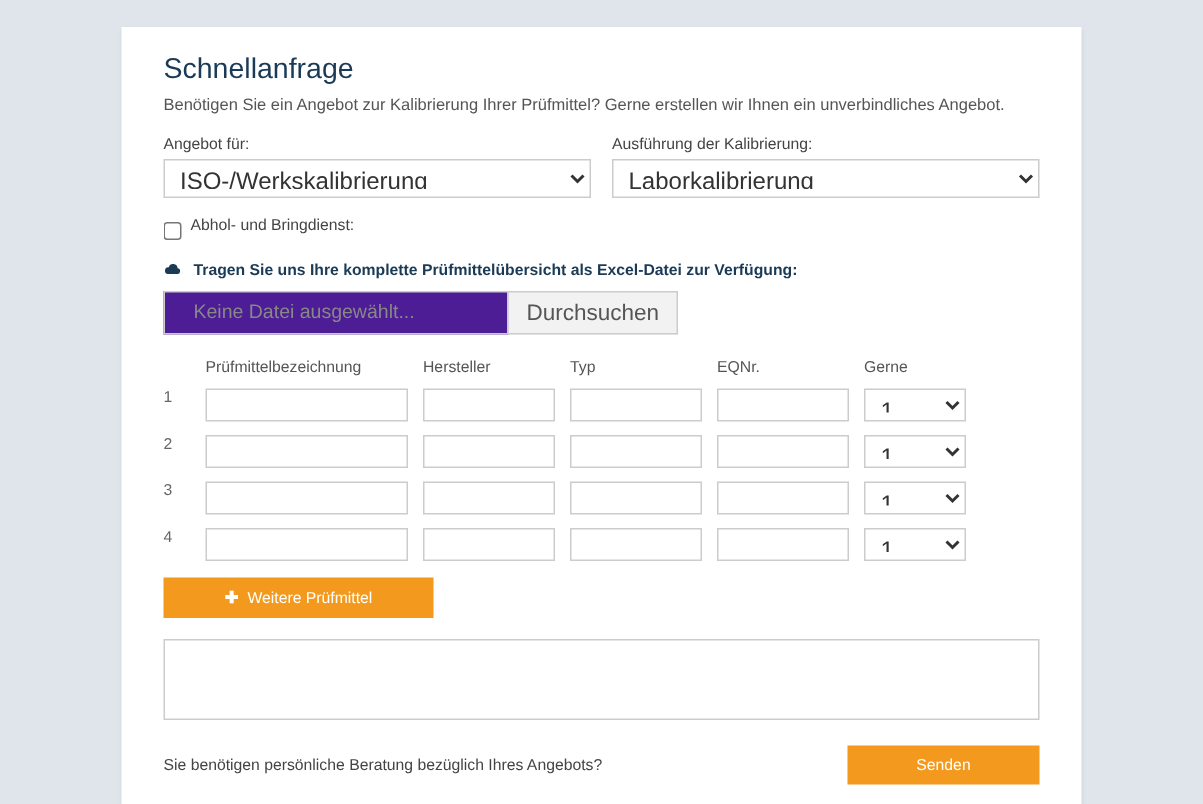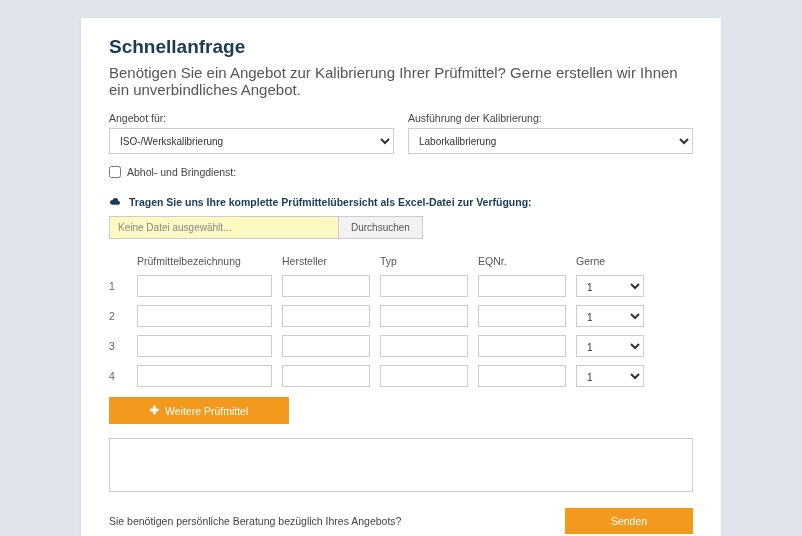--- a/index.html
+++ b/index.html
@@ -1,33 +1,33 @@
 <!DOCTYPE html>
 <html><head>
 <meta charset="utf-8">
 <style>
 *{box-sizing:border-box;margin:0;padding:0}
 body{background:#dfe5ea;font-family:Arial,Helvetica,sans-serif;font-size:11px;color:#333;padding:18px 0}
 .panel{width:640px;margin:0 auto;background:#fff;padding:18px 28px 24px 28px;box-shadow:0 1px 3px rgba(0,0,0,.08)}
-h1{font-size:19px;font-weight:700;color:#1a3a55;margin-bottom:6px}
-.subtitle{font-size:15px;color:#555;margin-bottom:14px}
+h1{font-size:19px;font-weight:400;color:#1a3a55;margin-bottom:6px}
+.subtitle{font-size:11px;color:#555;margin-bottom:14px}
 .row{display:flex;gap:14px;margin-bottom:12px}
 .col{flex:1;display:flex;flex-direction:column}
 label{font-size:10.5px;color:#444;margin-bottom:4px}
-select,input[type=text],textarea{border:1px solid #ccc;padding:5px 6px;font-size:10px;color:#333;background:#fff;font-family:inherit}
+select,input[type=text],textarea{border:1px solid #ccc;padding:5px 6px;font-size:16px;color:#333;background:#fff;font-family:inherit}
 select{height:26px}
-.chk-row{display:flex;align-items:flex-start;gap:6px;margin-bottom:14px}
+.chk-row{display:flex;align-items:flex-end;gap:6px;margin-bottom:14px}
 .chk-row input{width:12px;height:12px}
 .section-head{display:flex;align-items:center;gap:8px;font-size:10.5px;font-weight:700;color:#1a3a55;margin-bottom:8px}
 .icon{display:inline-flex;width:12px;height:12px;align-items:center;justify-content:center}
 .file-row{display:flex;margin-bottom:16px}
-.file-input{flex:0 0 230px;border:1px solid #ccc;padding:5px 8px;font-size:10px;color:#888;background:#fef9c3}
-.file-btn{border:1px solid #ccc;border-left:none;background:#f2f2f2;padding:5px 12px;font-size:10px;color:#555;cursor:pointer}
+.file-input{flex:0 0 230px;border:1px solid #ccc;padding:5px 19px;font-size:13px;color:#888;background:#4c1d95}
+.file-btn{border:1px solid #ccc;border-left:none;background:#f2f2f2;padding:5px 12px;font-size:15px;color:#555;cursor:pointer}
 .tbl{width:100%;margin-bottom:10px}
-.tbl-head,.tbl-row{display:flex;align-items:center;gap:10px;margin-bottom:8px}
+.tbl-head,.tbl-row{display:flex;gap:10px;margin-bottom:8px}
 .tbl-head{color:#555;font-size:10.5px}
 .c-num{flex:0 0 18px;color:#666;font-size:10.5px}
 .c-bez{flex:0 0 135px}
 .c-her{flex:0 0 88px}
 .c-typ{flex:0 0 88px}
 .c-eq{flex:0 0 88px}
 .c-menge{flex:0 0 68px}
 .tbl input[type=text]{width:100%;height:22px}
 .tbl select{width:100%;height:22px}
 .btn-orange{background:#f39a1e;color:#fff;border:none;padding:7px 0;font-size:10.5px;cursor:pointer;text-align:center}

